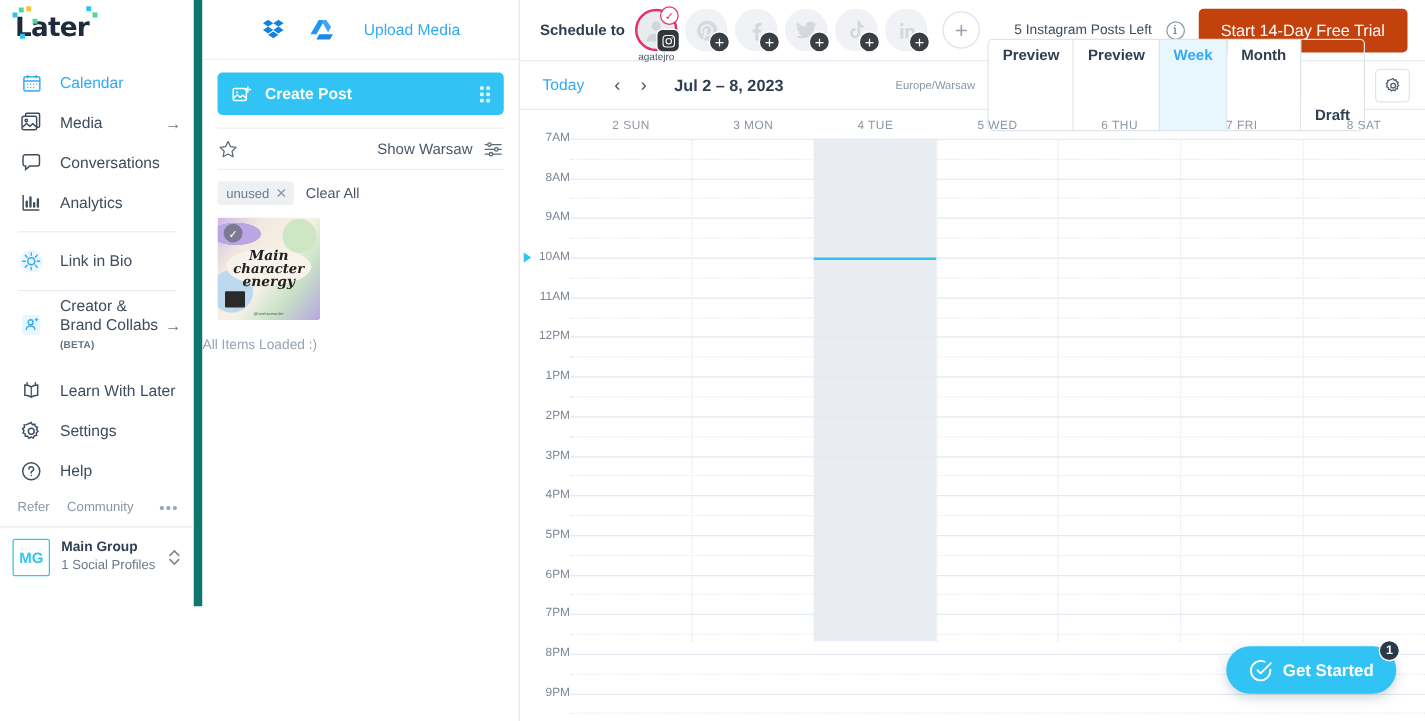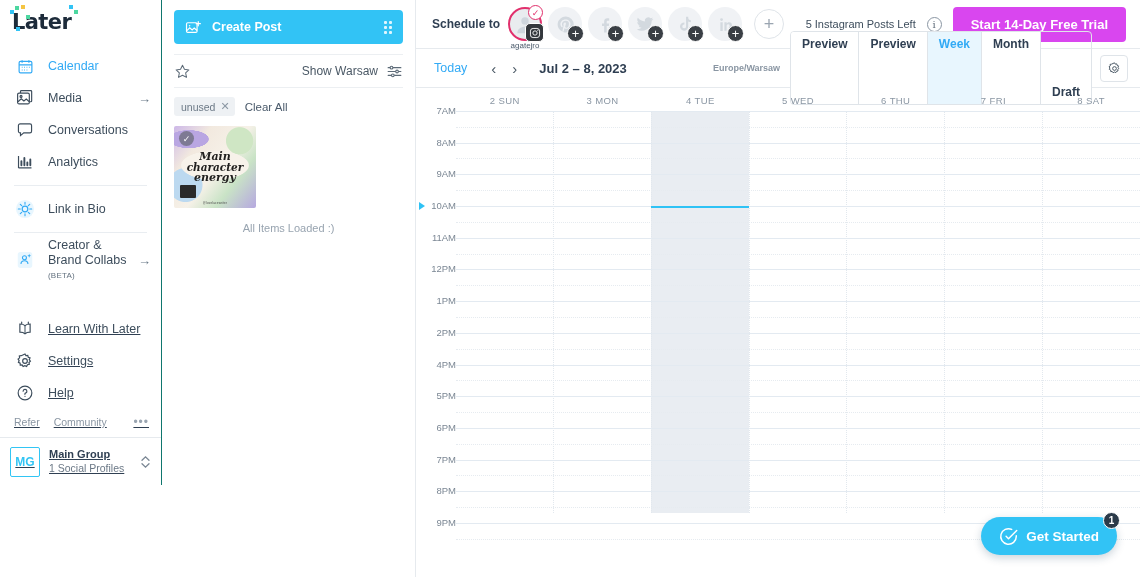--- a/index.html
+++ b/index.html
@@ -9,21 +9,21 @@
     background: #ffffff;
     overflow: hidden;
     color: #2f3f52;
   }
   #app { position: relative; width: 1140px; height: 577px; display: flex; }
 
   
   .sidebar {
     width: 162px; height: 485px;
     background: #ffffff;
-    border-right: 1px solid #0f766e;
+    border-right: 7px solid #0f766e;
     position: relative;
     flex: 0 0 162px;
   }
   .logo-wrap { padding: 9px 0 0 12px; height: 42px; }
   .logo { position: relative; display: inline-block; height: 26px; }
   .logo-text {
     font-size: 21px; font-weight: bold; letter-spacing: -0.6px;
     color: #1d2b3a; font-family: "DejaVu Sans", sans-serif;
     line-height: 26px;
   }
@@ -39,23 +39,23 @@
   .nav-item.two-line { height: 40px; align-items: center; }
   .nav-item .ico {
     width: 22px; height: 22px; margin-right: 12px;
     display: flex; align-items: center; justify-content: center;
     flex: 0 0 22px;
   }
   .nav-item .lbl { flex: 1; line-height: 1.15; }
   .nav-item.active .lbl { color: #32aaf5; }
   .nav-arrow { color: #6a7a88; font-size: 13px; margin-left: 4px; }
   .nav-sep { height: 1px; background: #e9edf1; margin: 7px 14px; }
-  .badge-beta { font-size: 8px; color: #63717f; letter-spacing: .2px; }
-
-  .bottom-nav { position: absolute; left: 0; right: 0; bottom: 0; text-decoration: underline; }
+  .badge-beta { font-size: 8px; color: #63717f; letter-spacing: .2px; font-weight: bold; }
+
+  .bottom-nav { position: absolute; left: 0; right: 0; bottom: 16px; }
   .refer-row {
     display: flex; align-items: center; gap: 14px;
     padding: 6px 12px 8px 14px; font-size: 10.5px; color: #8a96a3;
   }
   .refer-row .dots { margin-left: auto; letter-spacing: 1px; color: #9aa5b1; font-size: 12px; }
   .acct {
     display: flex; align-items: center; gap: 9px;
     border-top: 1px solid #e6eaee;
     padding: 9px 10px 9px 10px; height: 48px;
   }
@@ -131,21 +131,21 @@
     color: #fff; font-size: 9px;
   }
   .thumb-mini {
     position: absolute; left: 6px; bottom: 10px; width: 16px; height: 13px;
     background: #2a2a2a; border-radius: 1px;
   }
   .thumb-cap {
     position: absolute; bottom: 3px; left: 0; right: 0; text-align: center;
     font-size: 3px; color: #4a4a4a; letter-spacing: .2px;
   }
-  .all-loaded { text-align: center; font-size: 11px; color: #98a4b0; padding-top: 14px; }
+  .all-loaded { font-size: 11px; color: #98a4b0; padding-top: 14px; }
 
   
   .main { flex: 1; height: 577px; position: relative; background: #fff; }
   .topbar {
     height: 49px; display: flex; align-items: center; padding: 0 14px 0 16px;
     border-bottom: 1px solid #e6eaee; background: #fff;
   }
   .schedule-to { font-size: 12px; font-weight: bold; color: #2f3f52; margin-right: 8px; }
   .profiles { display: flex; align-items: center; gap: 6px; }
   .profile { position: relative; width: 34px; height: 34px; }
@@ -185,33 +185,33 @@
     color: #9aa5b1; font-size: 18px; margin-left: 6px; cursor: pointer;
   }
   .topbar-right { margin-left: auto; display: flex; align-items: center; gap: 11px; }
   .posts-left { font-size: 11px; color: #3d4d5c; padding-left: 20px; }
   .info-i {
     width: 15px; height: 15px; border-radius: 50%; border: 1px solid #8a96a3;
     color: #606d7a; font-size: 10px; display: flex; align-items: center;
     justify-content: center; font-family: "DejaVu Serif", serif; cursor: pointer;
   }
   .trial-btn {
-    background: #d946ef; color: #fff; font-weight: bold; font-size: 13px;
+    background: #c2410c; color: #fff; font-weight: normal; font-size: 13px;
     padding: 10px 18px; border-radius: 4px; cursor: pointer; white-space: nowrap;
   }
 
   .calbar {
     height: 39px; display: flex; align-items: center; padding: 0 12px 0 18px;
     border-bottom: 1px solid #e6eaee;
   }
   .today-link { color: #32aaf5; font-size: 12.5px; cursor: pointer; margin-right: 16px; }
   .arrow-btn { color: #4a5865; font-size: 15px; padding: 0 8px; cursor: pointer; }
   .date-range { font-size: 13px; font-weight: bold; color: #2f3f52; margin-left: 14px; }
   .calbar-right { margin-left: auto; display: flex; align-items: center; gap: 0; }
-  .tz { font-size: 9px; color: #8a96a3; margin-right: 10px; font-weight: bold; }
+  .tz { font-size: 9px; color: #8a96a3; margin-right: 10px; }
   .seg {
     display: flex; border: 1px solid #dfe4e9; border-radius: 4px; overflow: hidden;
   }
   .seg > div {
     padding: 5px 11px; font-size: 12px; font-weight: bold; color: #2f3f52;
     border-right: 1px solid #dfe4e9; cursor: pointer; background: #fff;
   }
   .seg > div:last-child { border-right: none; margin-top: 48px; }
   .seg > div.on { background: #e8f6fe; color: #32aaf5; }
   .gear-btn {
@@ -416,20 +416,35 @@
           <svg width="11" height="18" viewBox="0 0 11 18" fill="none" stroke="#7b8794" stroke-width="1.3">
             <path d="M2 7.3L5.5 3.8 9 7.3M2 10.7l3.5 3.5 3.5-3.5" stroke-linecap="round"></path>
           </svg>
         </div>
       </div>
     </div>
   </div>
 
   <div class="media-panel">
 
+    <div class="media-top">
+      <span>
+        <svg width="22" height="22" viewBox="0 0 24 24">
+          <path d="M6 3L1.5 6 6 9l4.5-3L6 3zM15 3l-4.5 3L15 9l4.5-3L15 3zM1.5 12L6 9l4.5 3L6 15l-4.5-3zM15 9l4.5 3-4.5 3-4.5-3L15 9zM6 16.2l4.5-3 4.5 3-4.5 3-4.5-3z" fill="#0f82e3"></path>
+        </svg>
+      </span>
+      <span>
+        <svg width="22" height="22" viewBox="0 0 24 24">
+          <path d="M8.7 3.2l-7.2 12.4h5.2L13.9 3.2z" fill="#2196f3"></path>
+          <path d="M9.2 15.6l-2.6 4.6h11.9l2.6-4.6z" fill="#1e88e5"></path>
+          <path d="M15.3 3.2h-4.6l6.2 10.7 2.6-4.5z" fill="#42a5f5"></path>
+        </svg>
+      </span>
+      <span class="upload-link">Upload Media</span>
+    </div>
 
     <div class="create-post">
       <span>
         <svg width="17" height="17" viewBox="0 0 20 20" fill="none" stroke="#fff" stroke-width="1.4">
           <rect x="1.8" y="4.4" width="12.4" height="11.4" rx="1.4"></rect>
           <circle cx="5.4" cy="8" r=".9" fill="#fff" stroke="none"></circle>
           <path d="M2.2 13.6l3.4-3.2 2.8 2.4 2.4-2.1 3.4 2.9"></path>
           <path d="M15.6 3v5M13.1 5.5h5" stroke-linecap="round"></path>
         </svg>
       </span>
@@ -654,20 +669,25 @@
               <span class="hlabel">1PM</span>
             </div>
           <div class="hrow">
               <div class="hline"></div>
               <div class="halfline"></div>
               <span class="hlabel">2PM</span>
             </div>
           <div class="hrow">
               <div class="hline"></div>
               <div class="halfline"></div>
+              <span class="hlabel">3PM</span>
+            </div>
+          <div class="hrow">
+              <div class="hline"></div>
+              <div class="halfline"></div>
               <span class="hlabel">4PM</span>
             </div>
           <div class="hrow">
               <div class="hline"></div>
               <div class="halfline"></div>
               <span class="hlabel">5PM</span>
             </div>
           <div class="hrow">
               <div class="hline"></div>
               <div class="halfline"></div>

